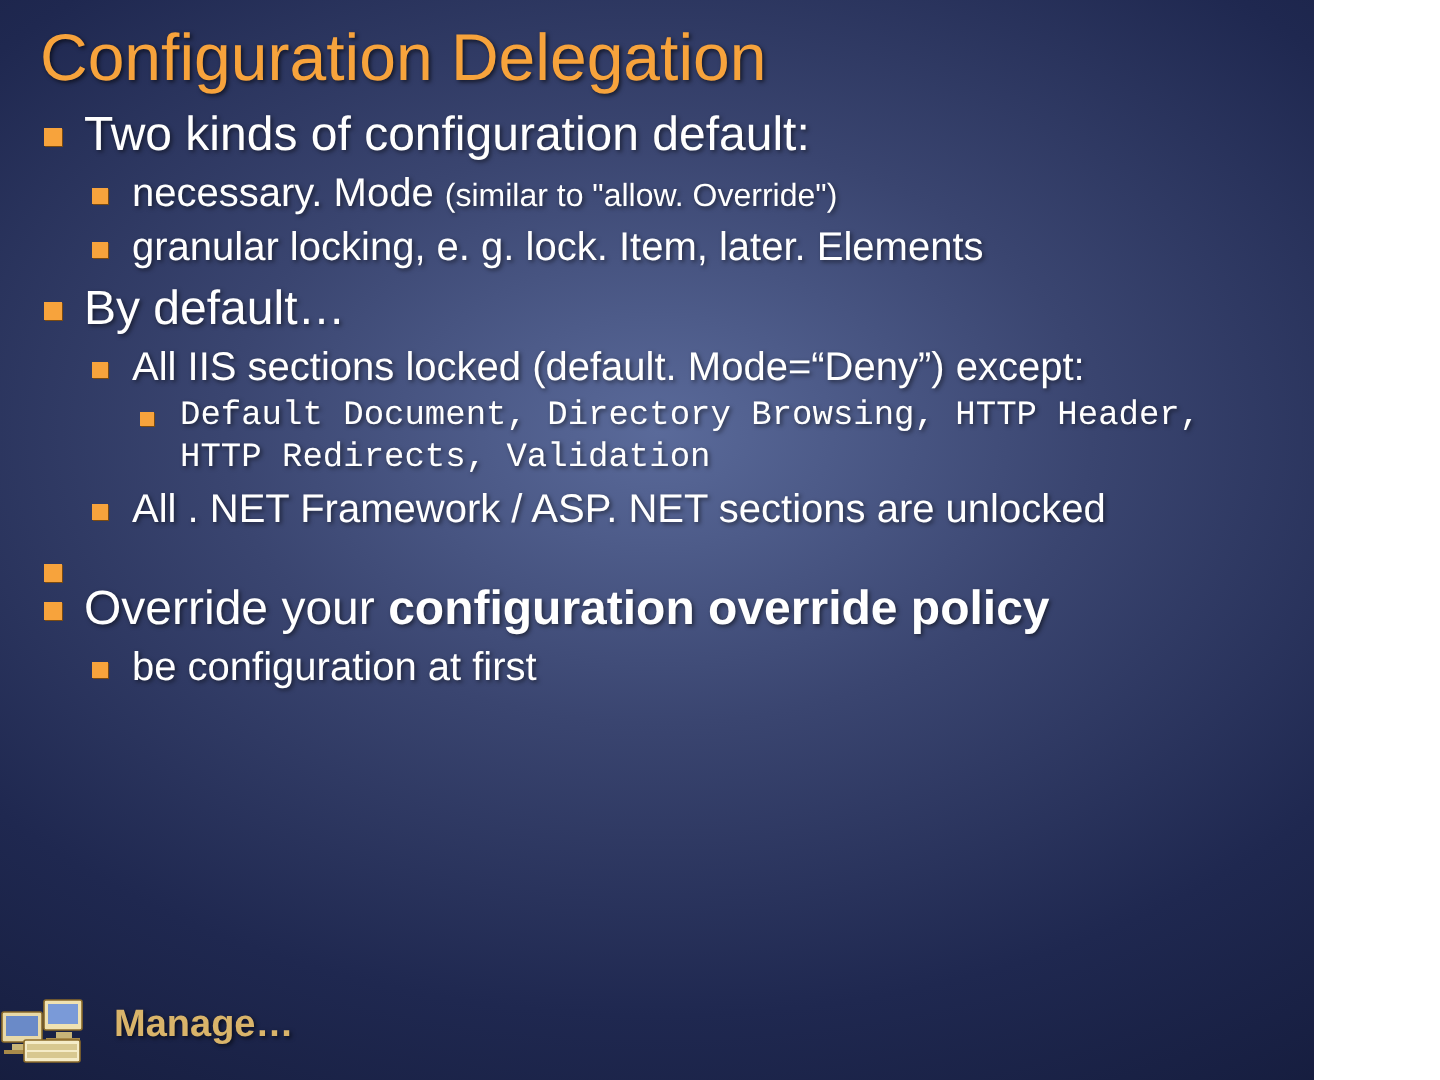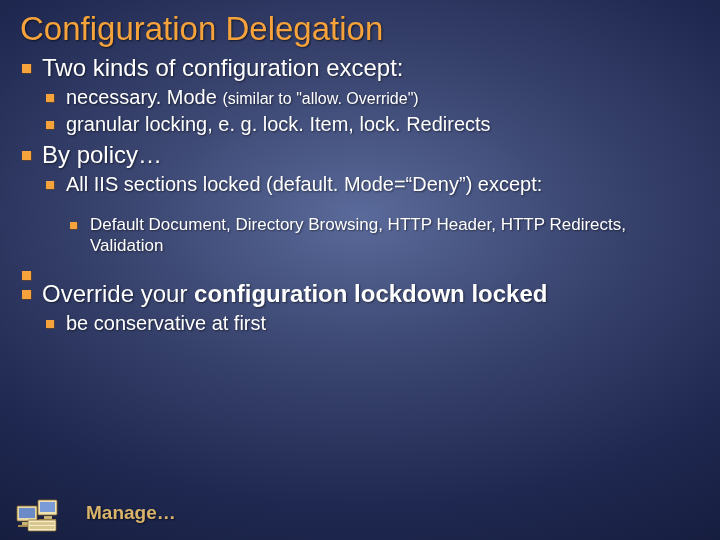--- a/index.html
+++ b/index.html
@@ -4,21 +4,21 @@
 <style>
   html, body {
     margin: 0;
     padding: 0;
     width: 720px;
     height: 540px;
     overflow: hidden;
     font-family: Arial, Helvetica, sans-serif;
   }
   .slide {
-    width: 720px;
+    width: 657px;
     height: 540px;
     background: radial-gradient(ellipse 110% 90% at 50% 40%, #5a6a9a 0%, #3a4570 30%, #1f2850 60%, #0e1430 100%);
     color: #ffffff;
     box-sizing: border-box;
     padding: 8px 18px 0 18px;
     position: relative;
   }
   .title {
     color: #f7a33c;
     font-size: 33px;
@@ -30,43 +30,43 @@
     list-style: none;
     margin: 0;
     padding: 0;
   }
   li {
     position: relative;
     text-shadow: 1px 1px 2px rgba(0,0,0,0.5);
   }
   .l1 > li { padding-left: 24px; font-size: 24px; margin: 5px 0 4px 0; }
   .l2 > li { padding-left: 24px; font-size: 20px; margin: 4px 0 3px 0; }
-  .l3 > li { padding-left: 24px; font-size: 17px; margin: 19px 0 3px 0; line-height: 1.22; }
+  .l3 > li { padding-left: 24px; font-size: 17px; margin: 3px 0 3px 0; line-height: 1.22; font-family: Liberation Mono, monospace; }
   .sub-note { font-size: 16px; }
   .l1 > li::before,
   .l2 > li::before,
   .l3 > li::before {
     content: "";
     position: absolute;
     left: 4px;
     background: #f7a33c;
     box-shadow: 0.5px 0.5px 0 #7a4a10;
   }
   .l1 > li::before { width: 9px; height: 9px; top: 10px; }
   .l2 > li::before { width: 8px; height: 8px; top: 8px; }
   .l3 > li::before { width: 7px; height: 7px; top: 7px; }
   .spacer { height: 14px; }
   .gray { color: #bdbdbd; }
   .footer {
     position: absolute;
-    left: 16px;
+    left: 0;
     bottom: 8px;
     display: flex;
     align-items: center;
-    gap: 24px;
+    gap: 11px;
   }
   .footer-text {
     color: #d9b46a;
     font-size: 19px;
     font-weight: bold;
     text-shadow: 1px 1px 2px rgba(0,0,0,0.6);
   }
   .icon-box {
     width: 46px;
     height: 38px;
@@ -74,52 +74,55 @@
   }
 </style>
 </head>
 <body>
 
 <div class="slide">
   <div class="title">Configuration Delegation</div>
 
   <ul class="l1">
     <li>
-      <span>Two kinds of configuration except:</span>
+      <span>Two kinds of configuration default:</span>
       <ul class="l2">
         <li>
           <span>necessary. Mode </span><span class="sub-note">(similar to "allow. Override")</span>
         </li>
         <li>
-          <span>granular locking, e. g. lock. Item, lock. Redirects</span>
+          <span>granular locking, e. g. lock. Item, later. Elements</span>
         </li>
       </ul>
     </li>
 
     <li>
-      <span>By policy…</span>
+      <span>By default…</span>
       <ul class="l2">
         <li>
           <span>All IIS sections locked (default. Mode=“Deny”) except:</span>
           <ul class="l3">
             <li>
               <span>Default Document, Directory Browsing, HTTP Header, HTTP Redirects, Validation</span>
             </li>
           </ul>
         </li>
+        <li>
+          <span>All . NET Framework / ASP. NET sections are unlocked</span>
+        </li>
       </ul>
     </li>
 
     <li style="list-style:none; padding:0;" class="spacer"></li>
 
     <li>
-      <span>Override your </span><b>configuration lockdown locked</b>
+      <span>Override your </span><b>configuration override policy</b>
       <ul class="l2">
         <li>
-          <span>be conservative at first</span>
+          <span>be configuration at first</span>
         </li>
       </ul>
     </li>
   </ul>
 
   <div class="footer">
     <div class="icon-box">
       <svg width="46" height="38" viewBox="0 0 46 38">
         <rect x="1" y="12" width="20" height="15" rx="1" fill="#e8d9a8" stroke="#8a6a2a" stroke-width="0.8"></rect>
         <rect x="3" y="14" width="16" height="10" fill="#6a8ac8"></rect>

